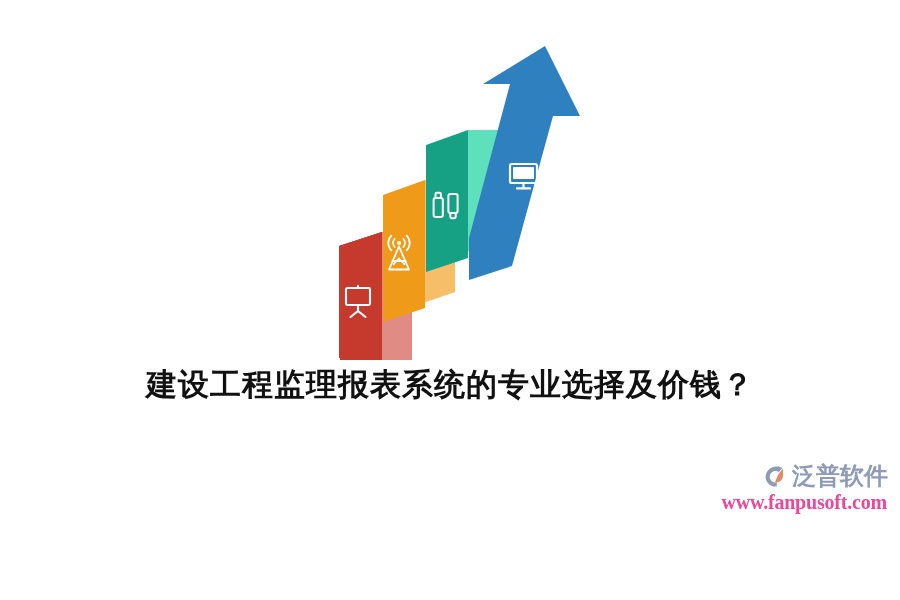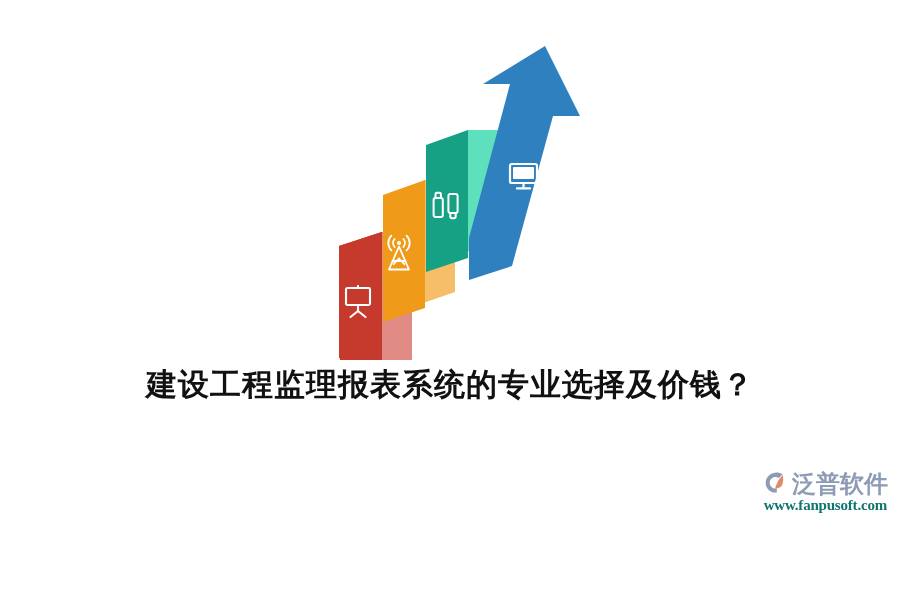--- a/index.html
+++ b/index.html
@@ -66,33 +66,33 @@
     gap: 3px;
     height: 30px;
   }
   .brand-mark {
     width: 27px;
     height: 27px;
     flex: 0 0 27px;
   }
   .brand-mark svg { display: block; }
   .brand-name {
-    font-family: Liberation Sans, sans-serif;
+    font-family: Liberation Mono, monospace;
     font-size: 24px;
     font-weight: 700;
     color: #8e9bb5;
     letter-spacing: 0px;
     line-height: 27px;
     white-space: nowrap;
   }
   .brand-url {
     font-family: "Liberation Serif", "DejaVu Serif", serif;
-    font-size: 15px;
+    font-size: 20px;
     font-weight: 700;
-    color: #0f766e;
+    color: #ec4899;
     letter-spacing: -0.2px;
     margin-top: -1px;
     margin-right: 1px;
     white-space: nowrap;
   }
 </style>
 </head>
 <body>
 
 <div class="page">

